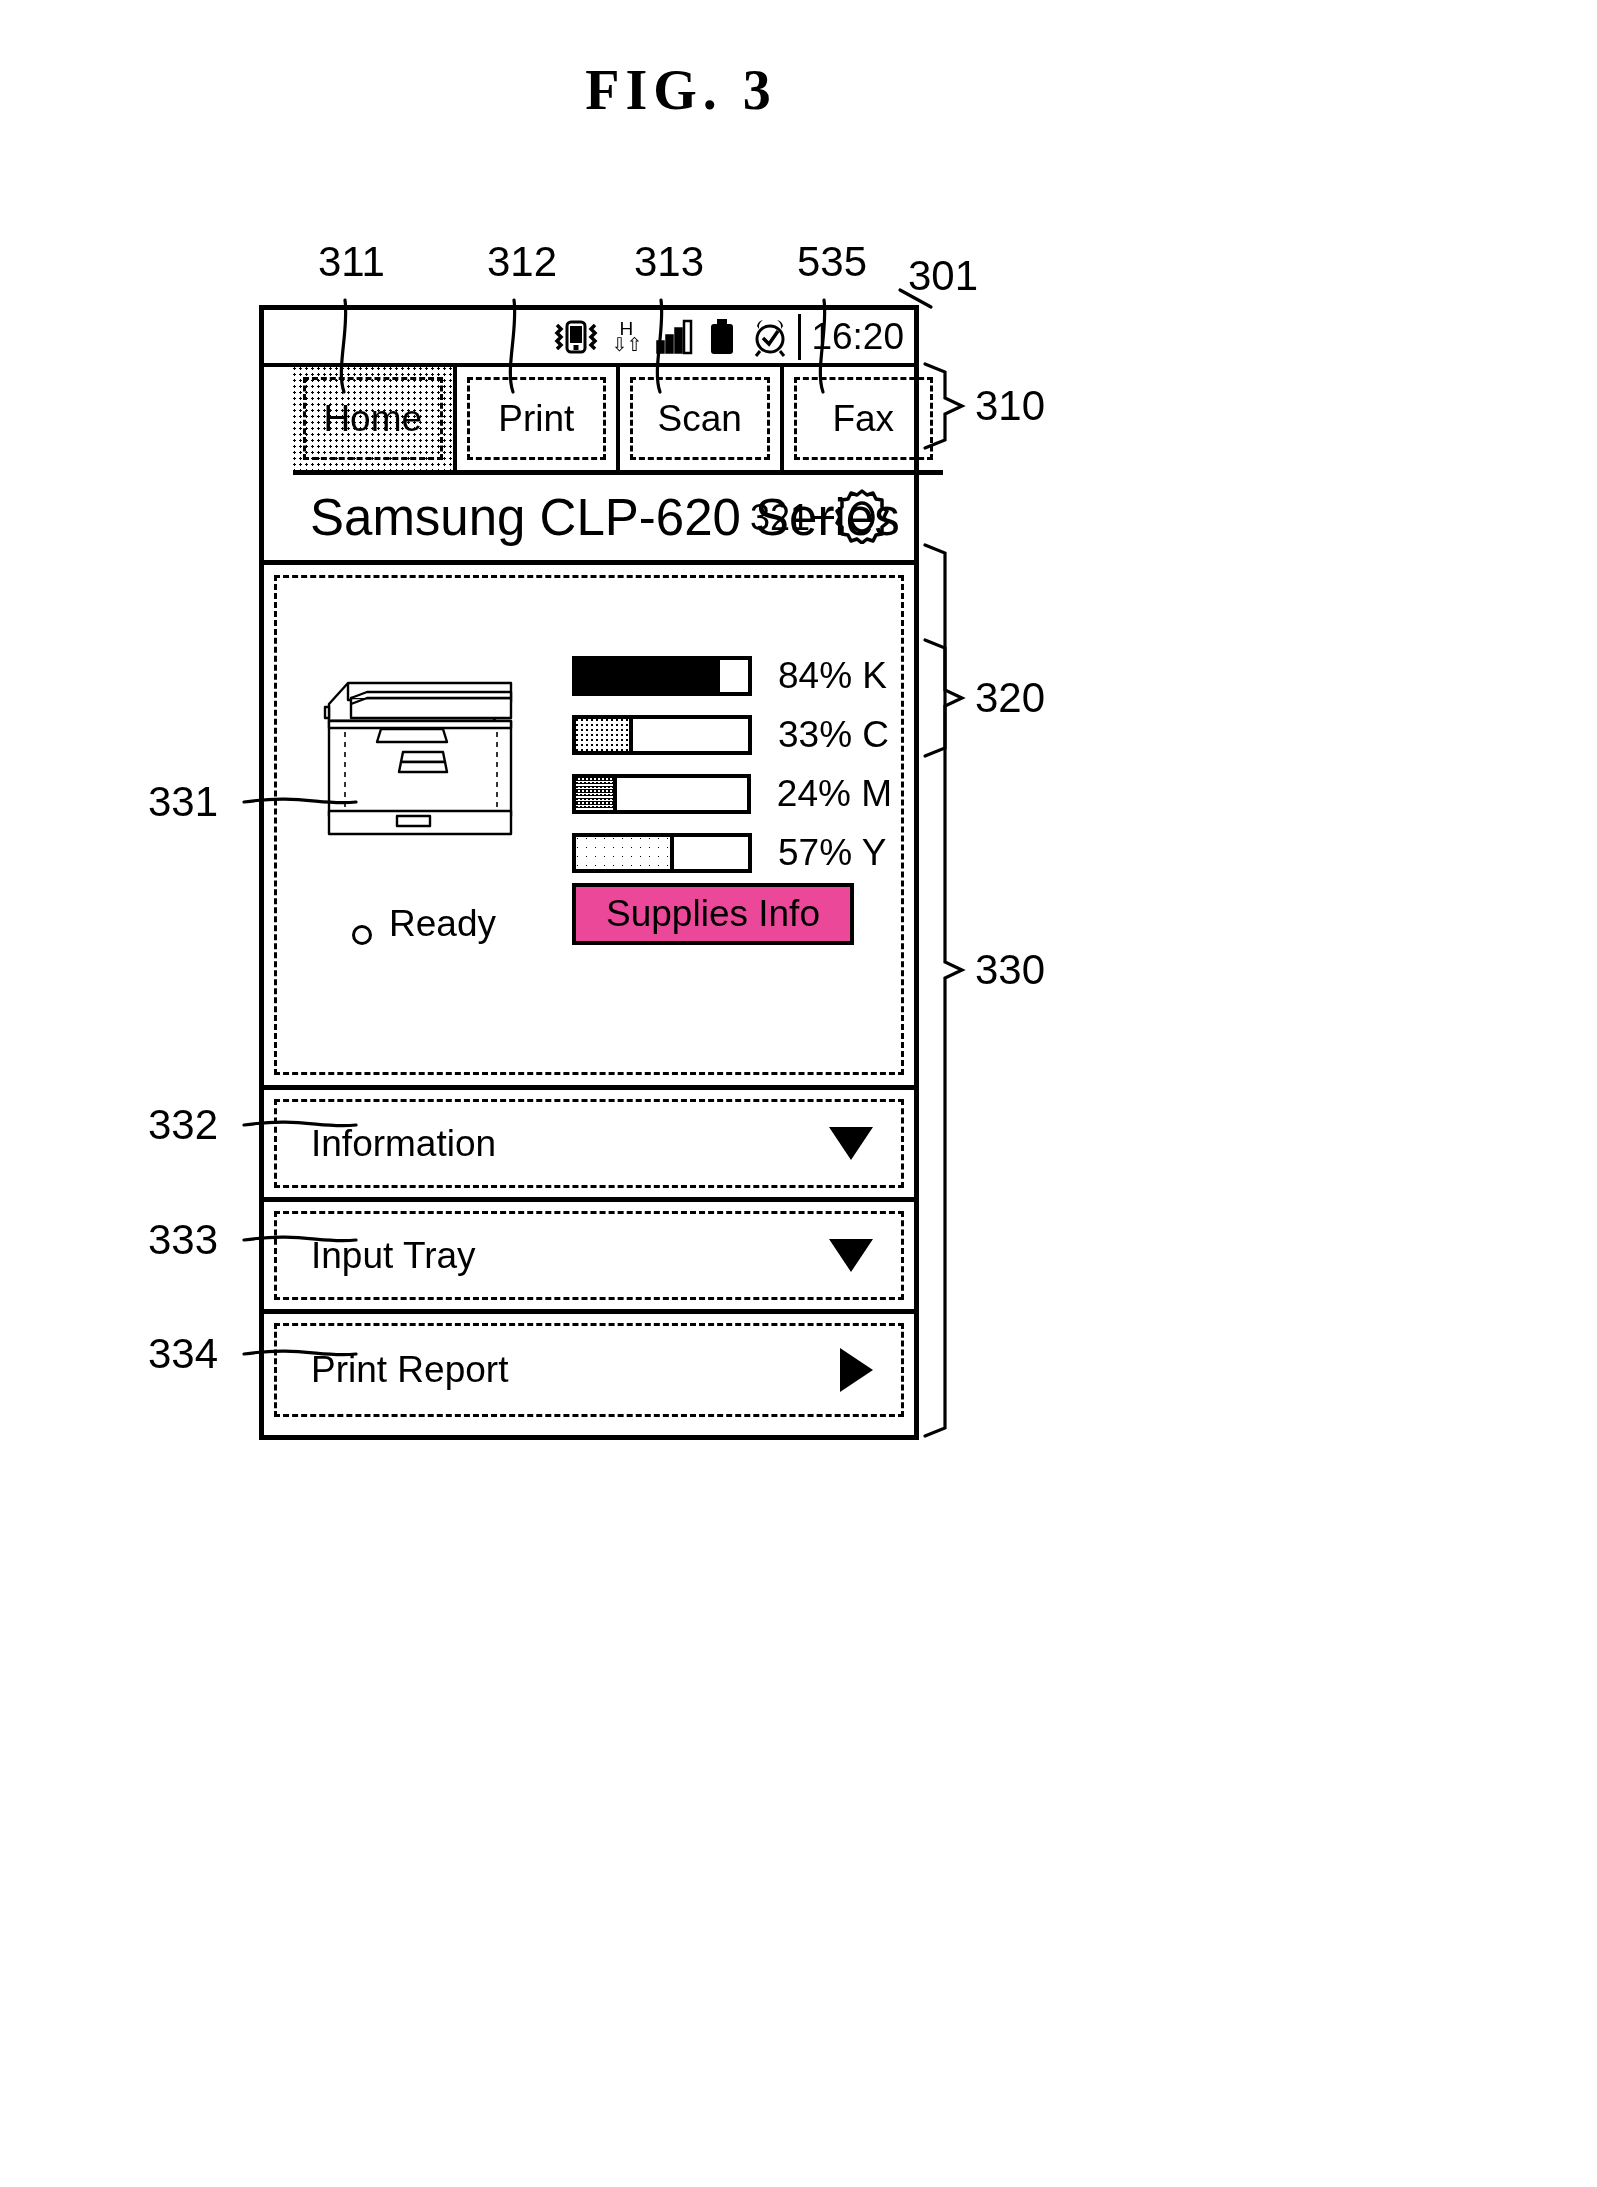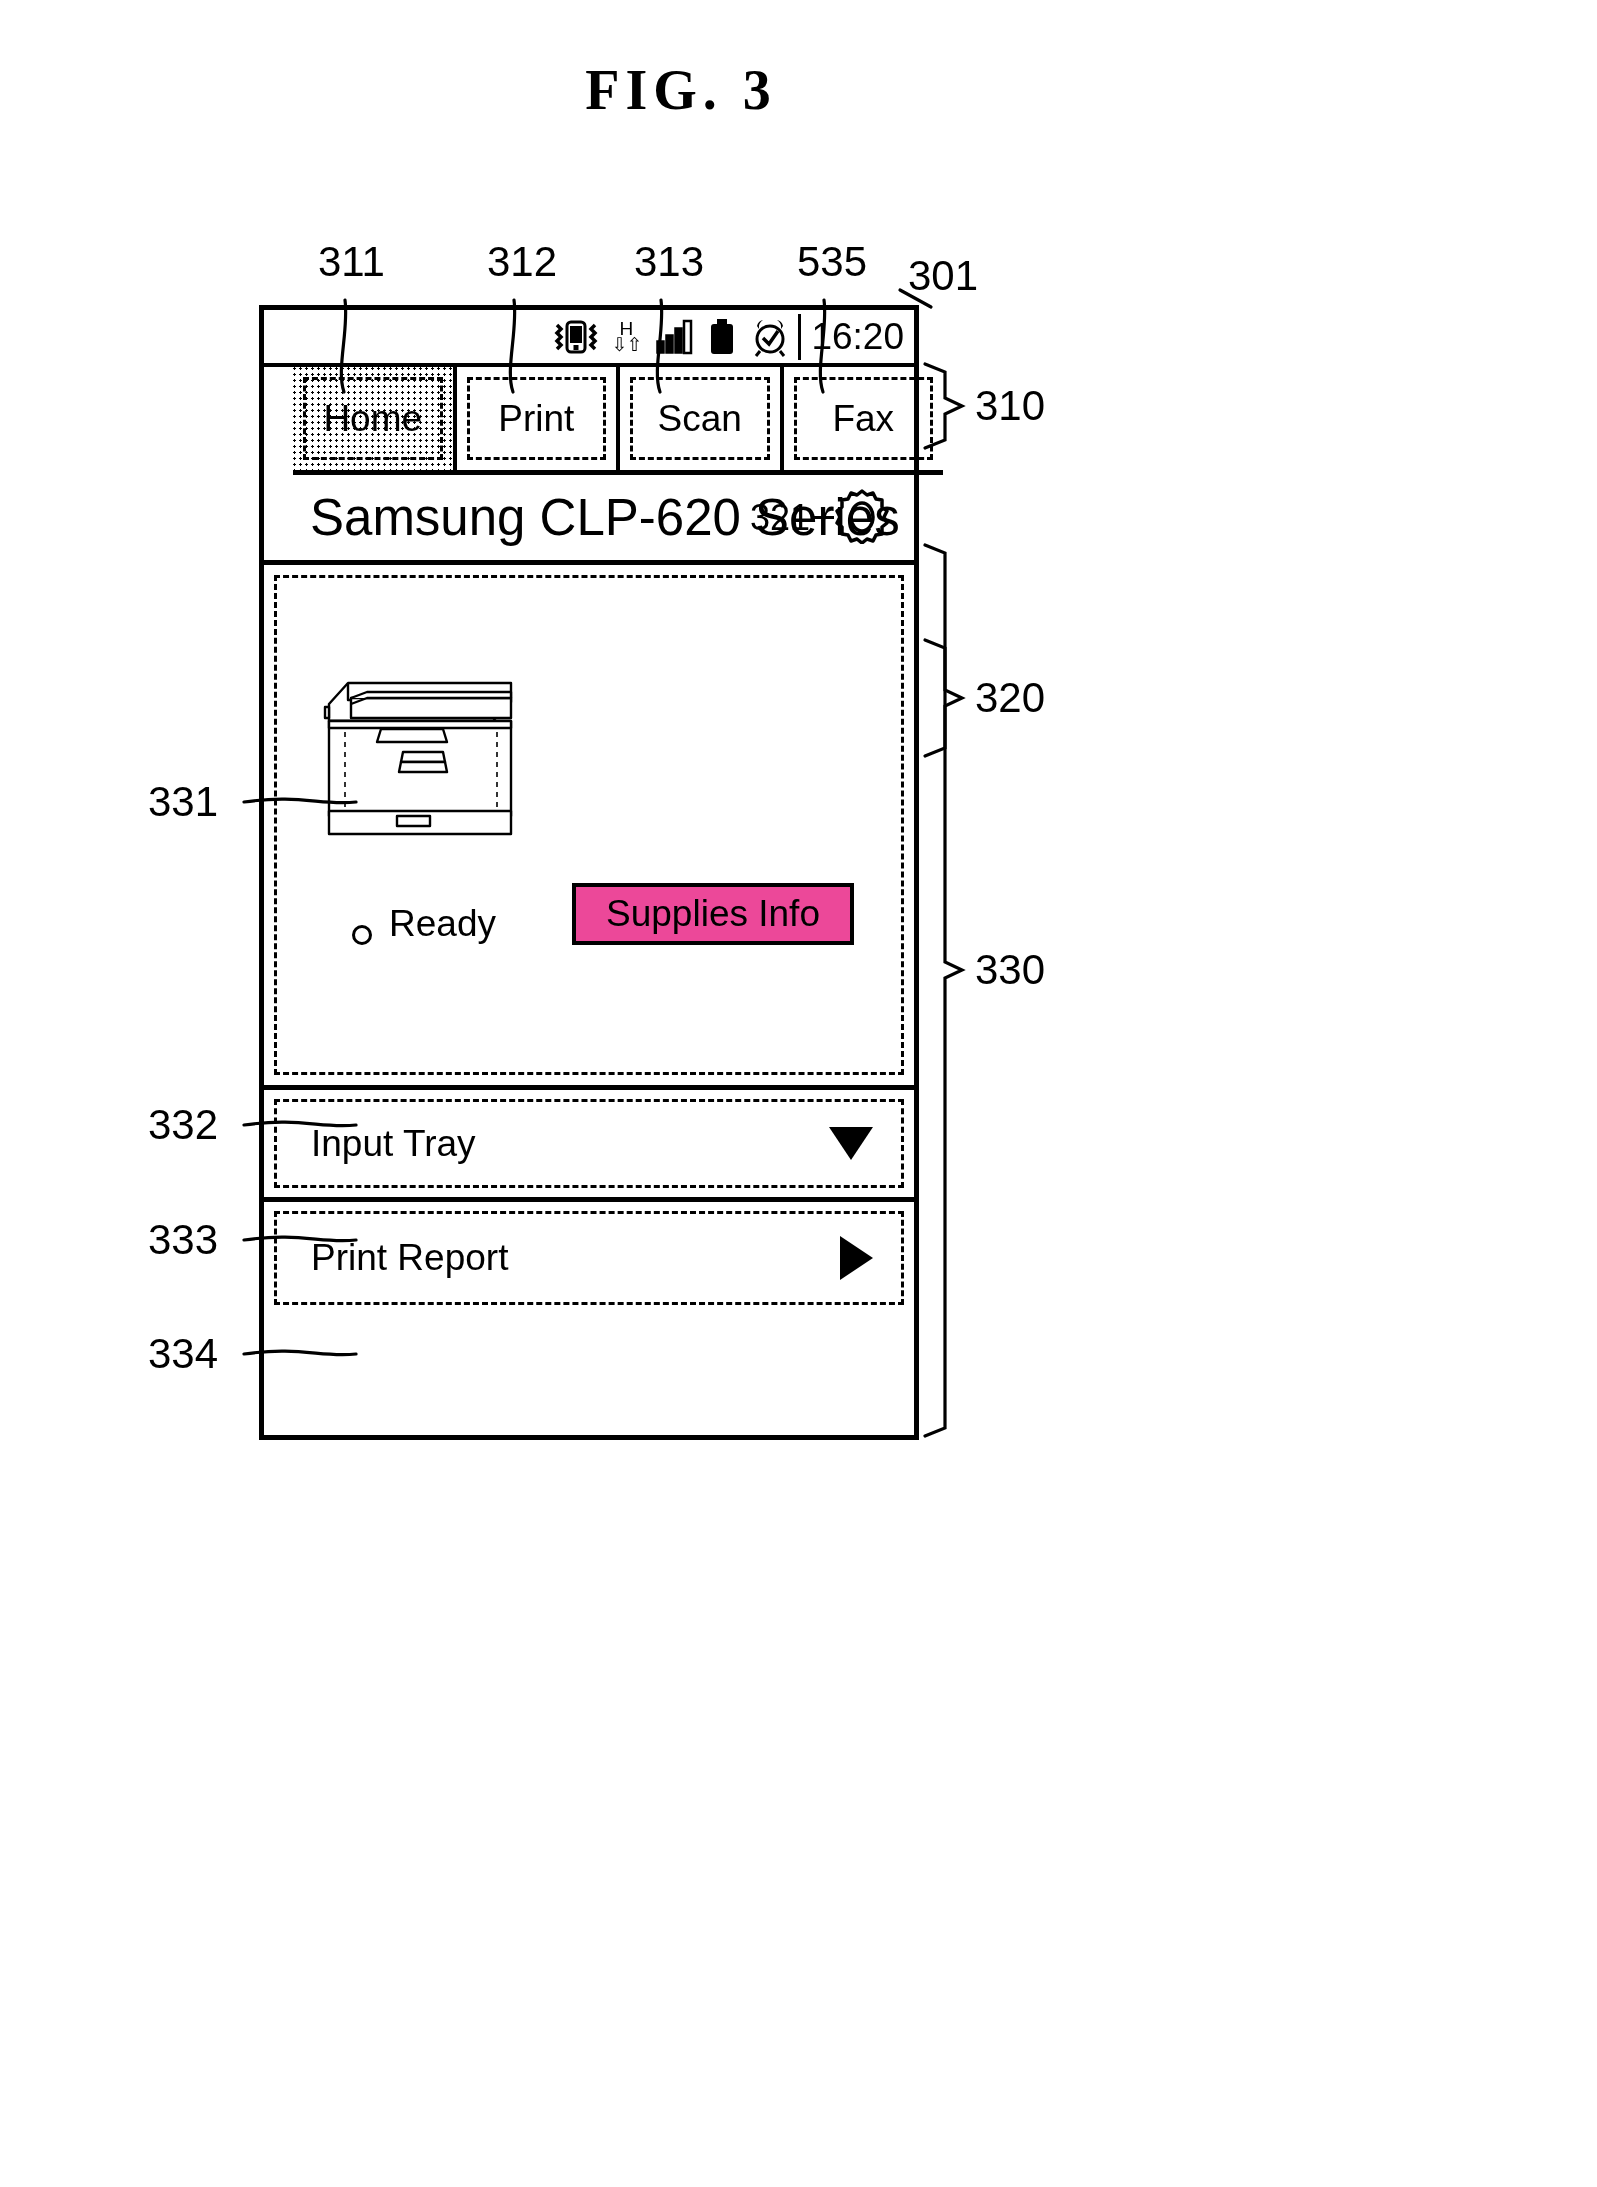--- a/index.html
+++ b/index.html
@@ -466,25 +466,61 @@
               <path d="M182,58 L182,134"></path>
             </g>
           </svg>
         </div>
 
         <div id="ready-row">
           <span id="ready-dot"></span>
           <span>Ready</span>
         </div>
 
+        <div id="toner-list">
+
+          <div class="toner-row">
+            <div class="toner-bar">
+              <div class="toner-fill fill-k" style="width:84%"></div>
+            </div>
+            <span class="toner-label">84% K</span>
+          </div>
+
+          <div class="toner-row">
+            <div class="toner-bar">
+              <div class="toner-fill fill-c" style="width:33%"></div>
+            </div>
+            <span class="toner-label">33% C</span>
+          </div>
+
+          <div class="toner-row">
+            <div class="toner-bar">
+              <div class="toner-fill fill-m" style="width:24%"></div>
+            </div>
+            <span class="toner-label">24% M</span>
+          </div>
+
+          <div class="toner-row">
+            <div class="toner-bar">
+              <div class="toner-fill fill-y" style="width:57%"></div>
+            </div>
+            <span class="toner-label">57% Y</span>
+          </div>
+        </div>
 
         <div id="supplies-btn">Supplies Info</div>
       </div>
     </div>
 
+    <div class="list-row">
+      <div class="list-row-inner">
+        <span class="list-label">Information</span>
+        <span class="arrow-down"></span>
+      </div>
+    </div>
 
     <div class="list-row">
       <div class="list-row-inner">
         <span class="list-label">Input Tray</span>
         <span class="arrow-down"></span>
       </div>
     </div>
 
     <div class="list-row">
       <div class="list-row-inner">

